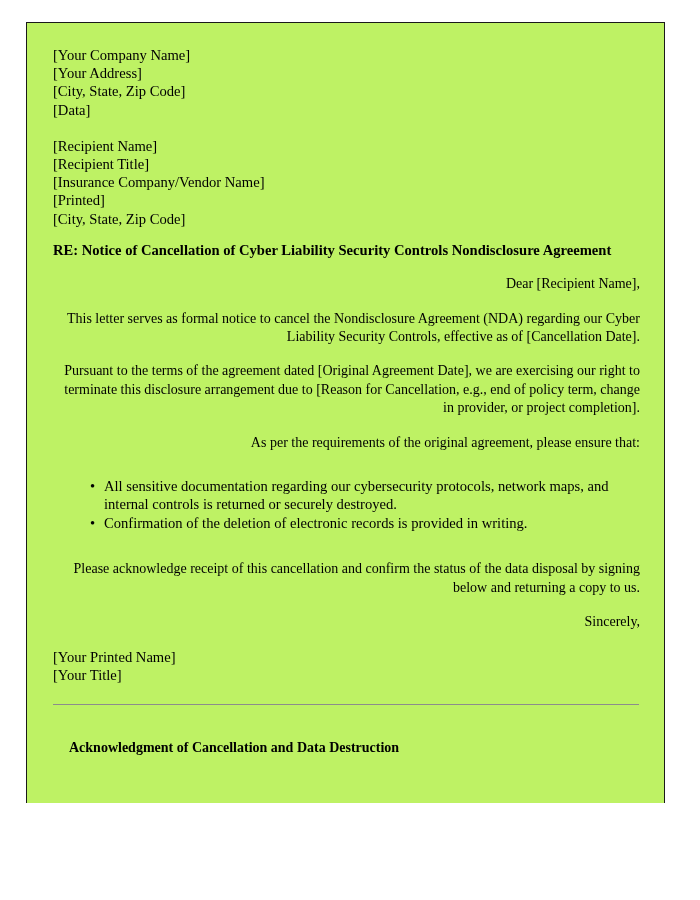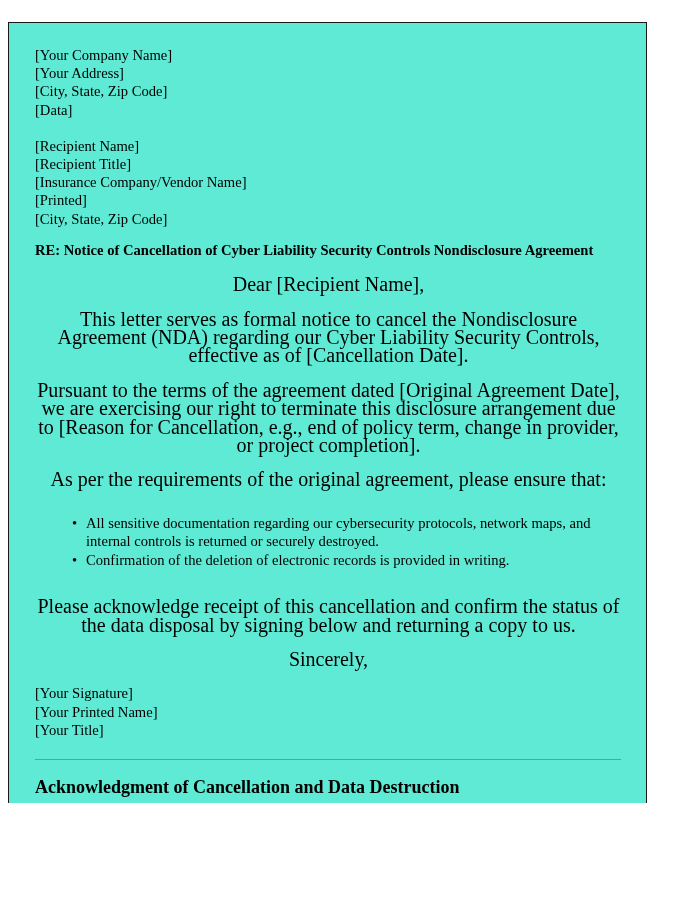--- a/index.html
+++ b/index.html
@@ -10,30 +10,30 @@
   body {
     width: 700px;
     height: 900px;
     font-family: "Liberation Serif", "DejaVu Serif", serif;
     color: #000000;
     overflow: hidden;
   }
 
   .page-sheet {
     position: absolute;
-    left: 8px;
+    left: 26px;
     top: 22px;
     width: 639px;
     height: 781px;
     box-sizing: border-box;
     border-left: 1px solid #1a1a1a;
     border-right: 1px solid #1a1a1a;
     border-top: 1px solid #1a1a1a;
     border-bottom: none;
-    background: #5eead4;
+    background: #bef264;
   }
 
   .doc-body {
     position: absolute;
     left: 26px;
     top: 23px;
     width: 587px;
   }
 
   .addr-block {
@@ -47,25 +47,25 @@
 
   .subject-line {
     font-size: 14.6px;
     line-height: 18.4px;
     font-weight: bold;
     margin: 0;
     padding-top: 13px;
   }
 
   .para {
-    font-size: 20px;
+    font-size: 14px;
     line-height: 18.4px;
     margin: 0;
     padding-top: 16px;
-    text-align: center;
+    text-align: right;
   }
 
   .bullet-list {
     margin: 12px;
     padding-top: 13px;
     padding-left: 0;
     list-style: none;
   }
   .bullet-item {
     position: relative;
@@ -94,24 +94,24 @@
   .divider {
     border: none;
     border-top: 1px solid #8c8c8c;
     margin: 0;
     margin-top: 20px;
     width: 586px;
     height: 0;
   }
 
   .ack-heading {
-    font-size: 18px;
+    font-size: 14px;
     line-height: 18.4px;
     font-weight: bold;
-    margin: 0;
+    margin: 16px;
     padding-top: 18px;
   }
 </style>
 </head>
 <body>
 
 <div class="page-sheet">
   <div class="doc-body">
 
     <div class="addr-block">
@@ -144,21 +144,20 @@
     <ul class="bullet-list">
       <li class="bullet-item">All sensitive documentation regarding our cybersecurity protocols, network maps, and internal controls is returned or securely destroyed.</li>
       <li class="bullet-item">Confirmation of the deletion of electronic records is provided in writing.</li>
     </ul>
 
     <p class="para">Please acknowledge receipt of this cancellation and confirm the status of the data disposal by signing below and returning a copy to us.</p>
 
     <p class="para">Sincerely,</p>
 
     <div class="sig-block">
-      <div class="sig-line">[Your Signature]</div>
       <div class="sig-line">[Your Printed Name]</div>
       <div class="sig-line">[Your Title]</div>
     </div>
 
     <hr class="divider">
 
     <p class="ack-heading">Acknowledgment of Cancellation and Data Destruction</p>
 
   </div>
 </div>

